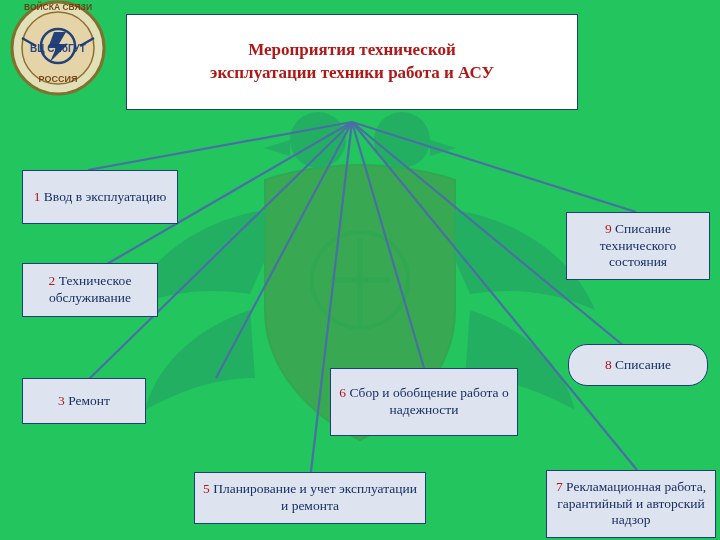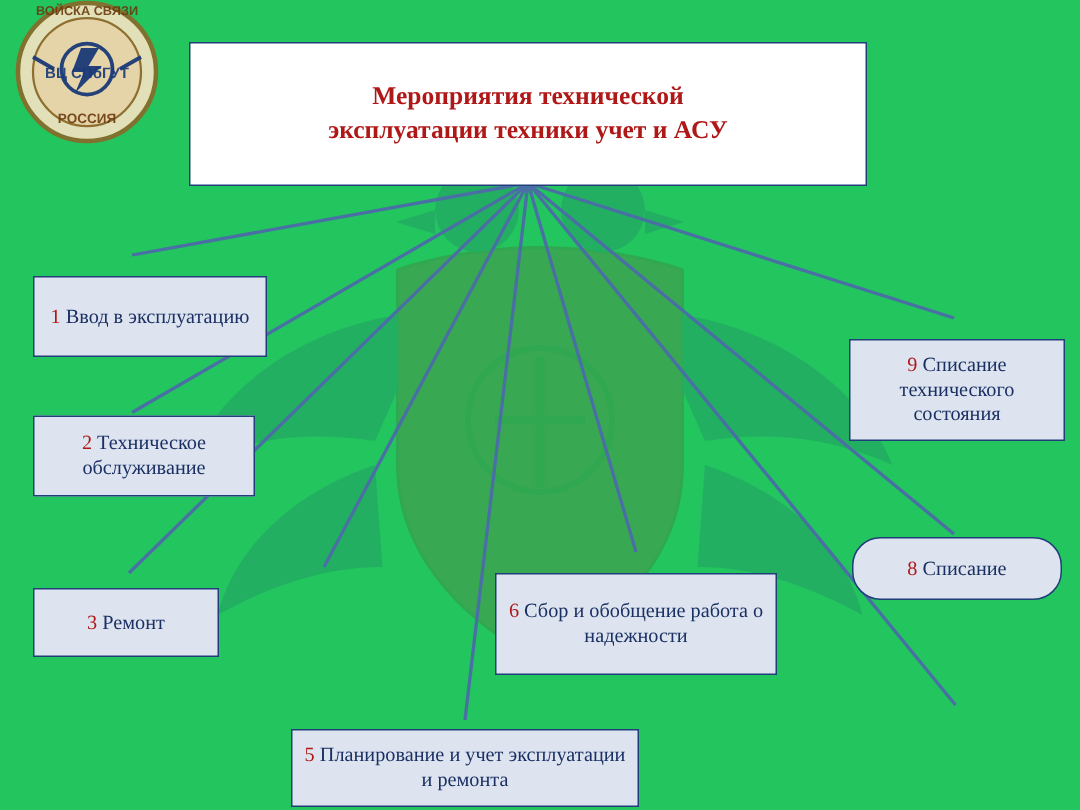--- a/index.html
+++ b/index.html
@@ -44,21 +44,20 @@
     border: 1px solid #1f3e7a;
     background: #dde4ef;
     color: #1a2f63;
     text-align: center;
     font-size: 13.5px;
     line-height: 1.25;
     display: flex;
     align-items: center;
     justify-content: center;
     padding: 3px 4px;
-    margin-top: 14px;
   }
   .node.title-box {
     background: #ffffff;
     border: 1.5px solid #1f3e7a;
     color: #b01818;
     font-weight: bold;
     font-size: 17px;
     line-height: 1.35;
     padding: 6px 10px;
   }
@@ -127,32 +126,32 @@
       <line x1="352" y1="122" x2="424" y2="368"></line>
       <line x1="352" y1="122" x2="637" y2="470"></line>
       <line x1="352" y1="122" x2="636" y2="356"></line>
       <line x1="352" y1="122" x2="636" y2="212"></line>
     </g>
   </svg>
 
   <div class="node title-box" style="left:126px; top:14px; width:452px; height:96px;">
     <div>
       <span class="txt">Мероприятия технической</span><br>
-      <span class="txt">эксплуатации техники учет и АСУ</span>
+      <span class="txt">эксплуатации техники работа и АСУ</span>
     </div>
   </div>
 
   <div class="node" style="left:22px; top:170px; width:156px; height:54px;">
     <div>
       <span class="num">1</span>
       <span class="txt">Ввод в эксплуатацию</span>
     </div>
   </div>
 
-  <div class="node" style="left:22px; top:263px; width:148px; height:54px;">
+  <div class="node" style="left:22px; top:263px; width:136px; height:54px;">
     <div>
       <span class="num">2</span>
       <span class="txt">Техническое обслуживание</span>
     </div>
   </div>
 
   <div class="node" style="left:22px; top:378px; width:124px; height:46px;text-align:center;">
     <div>
       <span class="num">3</span>
       <span class="txt">Ремонт</span>
@@ -167,20 +166,26 @@
     </div>
   </div>
 
   <div class="node" style="left:330px; top:368px; width:188px; height:68px;">
     <div>
       <span class="num">6</span>
       <span class="txt">Сбор и обобщение работа о надежности</span>
     </div>
   </div>
 
+  <div class="node" style="left:546px; top:470px; width:170px; height:68px;">
+    <div>
+      <span class="num">7</span>
+      <span class="txt">Рекламационная работа, гарантийный и авторский надзор</span>
+    </div>
+  </div>
 
   <div class="node" style="left:568px; top:344px; width:140px; height:42px;border-radius:19px;">
     <div>
       <span class="num">8</span>
       <span class="txt">Списание</span>
     </div>
   </div>
 
   <div class="node" style="left:566px; top:212px; width:144px; height:68px;">
     <div>

